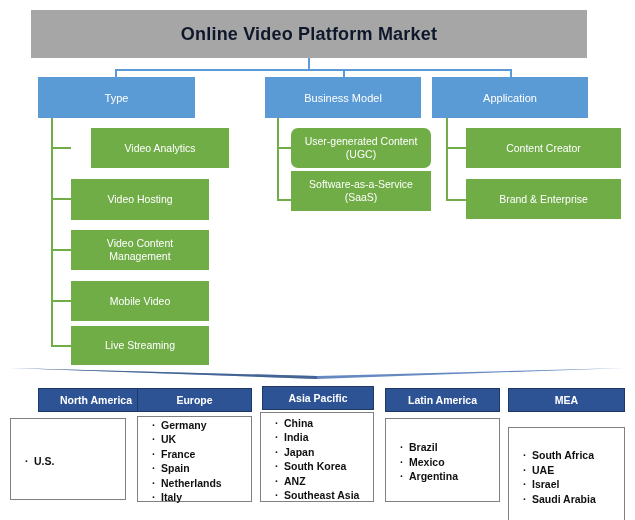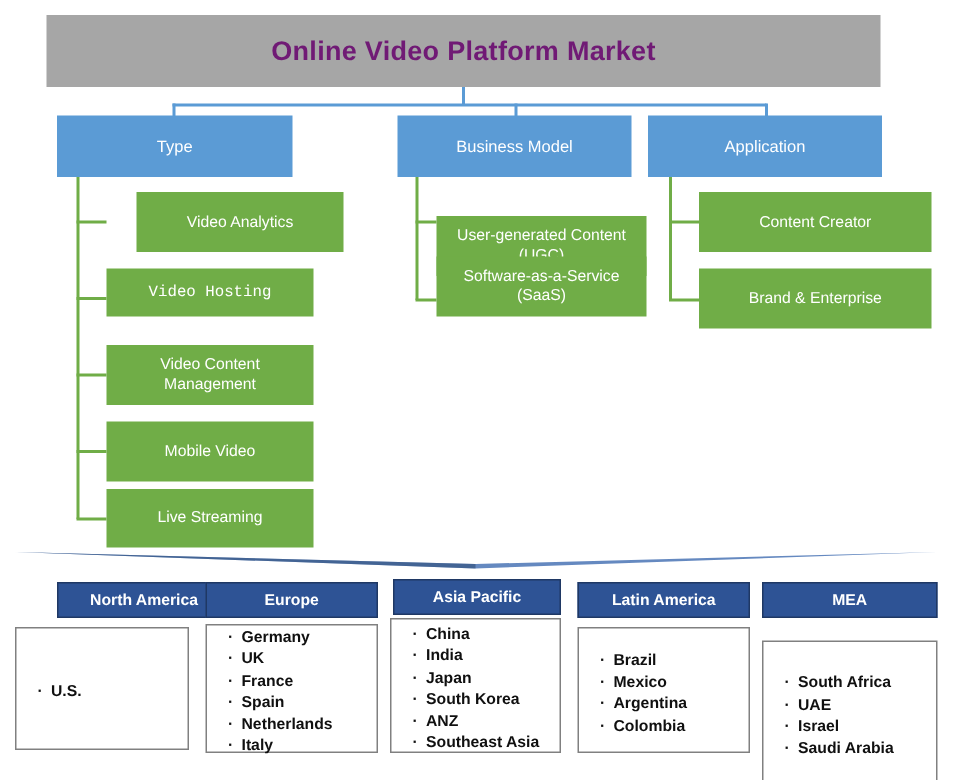--- a/index.html
+++ b/index.html
@@ -20,21 +20,21 @@
     width: 635px;
     height: 520px;
   }
   .abs { position: absolute; box-sizing: border-box; }
 
   
   .title-box {
     left: 31px; top: 10px;
     width: 556px; height: 48px;
     background: #a6a6a6;
-    color: #701a75;
+    color: #0f172a;
     font-size: 18px;
     font-weight: bold;
     display: flex;
     align-items: center;
     justify-content: center;
     letter-spacing: 0.2px;
   }
 
   
   .cat-box {
@@ -58,26 +58,26 @@
     font-size: 10.5px;
     line-height: 13px;
     display: flex;
     align-items: center;
     justify-content: center;
     text-align: center;
     padding: 0 4px;
   }
 
   .lf-va  { left: 71px;  top: 128px; width: 138px; height: 40px; margin-left: 20px; }
-  .lf-vh  { left: 71px;  top: 179px; width: 138px; height: 32px; font-family: Liberation Mono, monospace; }
+  .lf-vh  { left: 71px;  top: 179px; width: 138px; height: 41px; }
   .lf-vcm { left: 71px;  top: 230px; width: 138px; height: 40px; }
   .lf-mv  { left: 71px;  top: 281px; width: 138px; height: 40px; }
   .lf-ls  { left: 71px;  top: 326px; width: 138px; height: 39px; }
 
-  .lf-ugc  { left: 291px; top: 144px; width: 140px; height: 40px; }
+  .lf-ugc  { left: 291px; top: 128px; width: 140px; height: 40px; border-radius: 7px; }
   .lf-saas { left: 291px; top: 171px; width: 140px; height: 40px; }
 
   .lf-cc   { left: 466px; top: 128px; width: 155px; height: 40px; }
   .lf-be   { left: 466px; top: 179px; width: 155px; height: 40px; }
 
   
   .ln-v-blue { background: #5b9bd5; width: 1.5px; }
   .ln-h-blue { background: #5b9bd5; height: 1.5px; }
   .ln-v-green { background: #70ad47; width: 1.5px; }
   .ln-h-green { background: #70ad47; height: 1.5px; }
@@ -210,21 +210,20 @@
         <li>Southeast Asia</li>
       </ul>
   </div>
 
   <div class="abs reg-head rh-la">Latin America</div>
   <div class="abs reg-body rb-la">
     <ul>
         <li>Brazil</li>
         <li>Mexico</li>
         <li>Argentina</li>
-        <li>Colombia</li>
       </ul>
   </div>
 
   <div class="abs reg-head rh-me">MEA</div>
   <div class="abs reg-body rb-me">
     <ul>
         <li>South Africa</li>
         <li>UAE</li>
         <li>Israel</li>
         <li>Saudi Arabia</li>

